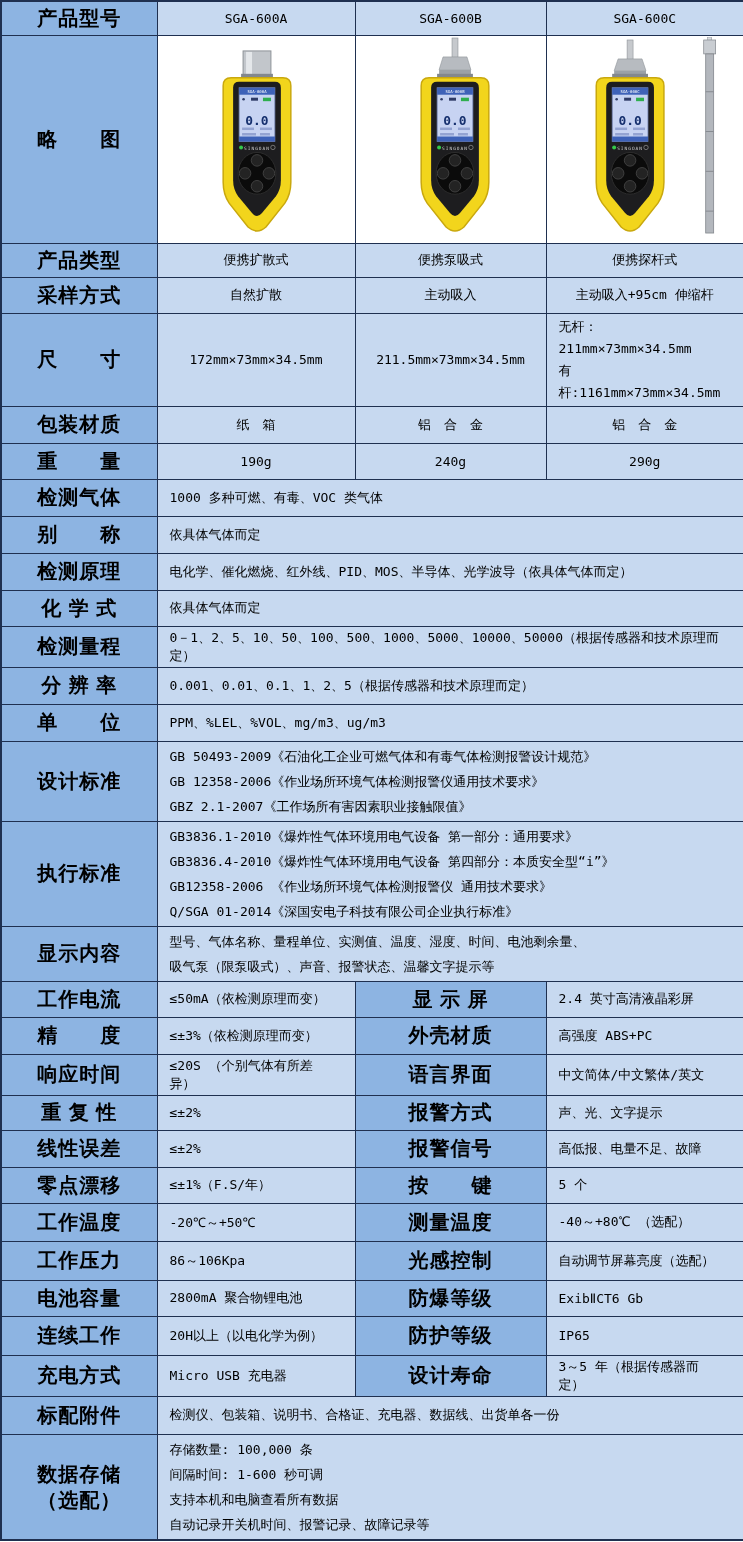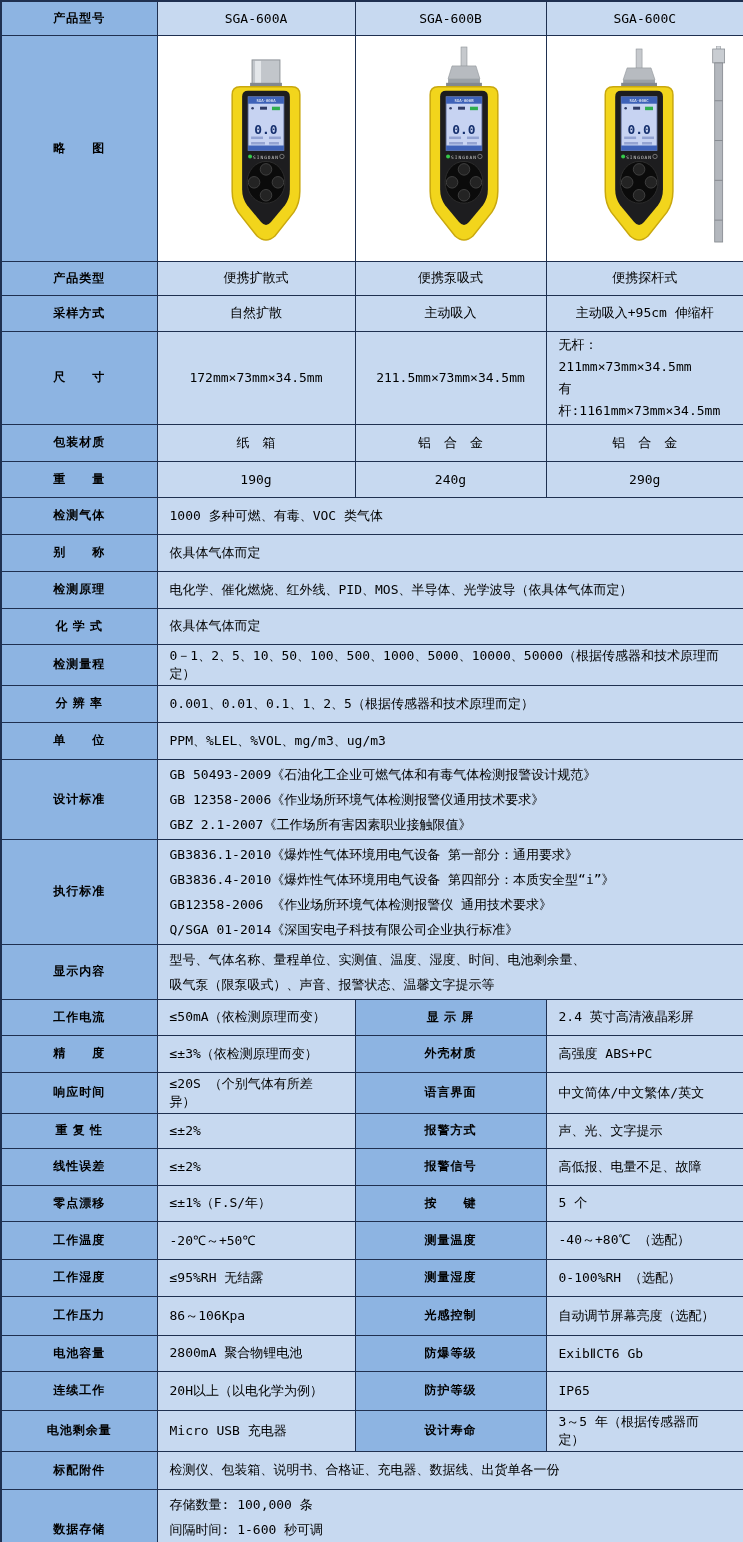--- a/index.html
+++ b/index.html
@@ -15,33 +15,33 @@
   table.spec td{
     border:1px solid #1F3050;
     vertical-align:middle;
     box-sizing:border-box;
     color:#000;
     overflow:hidden;
   }
   td.h{
     background:#8DB4E2;
     font-weight:bold;
-    font-size:12px;
+    font-size:20px;
     text-align:center;
     letter-spacing:1px;
   }
   td.v{
     background:#C7D9F0;
     font-size:13px;
     font-family:"DejaVu Sans Mono","Liberation Mono",monospace;
     padding:2px 20px 2px 12px;
     text-align:left;
   }
   td.c{text-align:center;padding:2px 4px;}
-  td.img{background:#ffffff;text-align:left;padding:10px;}
+  td.img{background:#ffffff;text-align:left;padding:1px;}
   .pre{white-space:pre-line;line-height:25px;}
   .sm{font-size:12px;}
   .dimc{white-space:pre-line;line-height:22px;text-align:left;padding-left:6px;}
   .lblpre{white-space:pre-line;line-height:26px;}
   svg text{font-family:"DejaVu Sans Mono",monospace;}
 </style>
 </head>
 <body>
 
 <div class="page">
@@ -295,46 +295,40 @@
   <td class="v">≤±1%（F.S/年）</td>
   <td class="h">按　　键</td>
   <td class="v">5 个</td>
 </tr>
 <tr style="height:38px">
   <td class="h">工作温度</td>
   <td class="v">-20℃～+50℃</td>
   <td class="h">测量温度</td>
   <td class="v">-40～+80℃ （选配）</td>
 </tr>
-<tr style="height:37px">
-  <td class="h">工作湿度</td>
-  <td class="v">≤95%RH 无结露</td>
-  <td class="h">测量湿度</td>
-  <td class="v">0-100%RH （选配）</td>
-</tr>
 <tr style="height:39px">
   <td class="h">工作压力</td>
   <td class="v">86～106Kpa</td>
   <td class="h">光感控制</td>
   <td class="v">自动调节屏幕亮度（选配）</td>
 </tr>
 <tr style="height:36px">
   <td class="h">电池容量</td>
   <td class="v">2800mA 聚合物锂电池</td>
   <td class="h">防爆等级</td>
   <td class="v">ExibⅡCT6 Gb</td>
 </tr>
 <tr style="height:39px">
   <td class="h">连续工作</td>
   <td class="v">20H以上（以电化学为例）</td>
   <td class="h">防护等级</td>
   <td class="v">IP65</td>
 </tr>
 <tr style="height:37px">
-  <td class="h">电池剩余量</td>
+  <td class="h">充电方式</td>
   <td class="v">Micro USB 充电器</td>
   <td class="h">设计寿命</td>
   <td class="v">3～5 年（根据传感器而定）</td>
 </tr>
 
 <tr style="height:38px">
   <td class="h">标配附件</td>
   <td class="v" colspan="3">检测仪、包装箱、说明书、合格证、充电器、数据线、出货单各一份</td>
 </tr>
 

